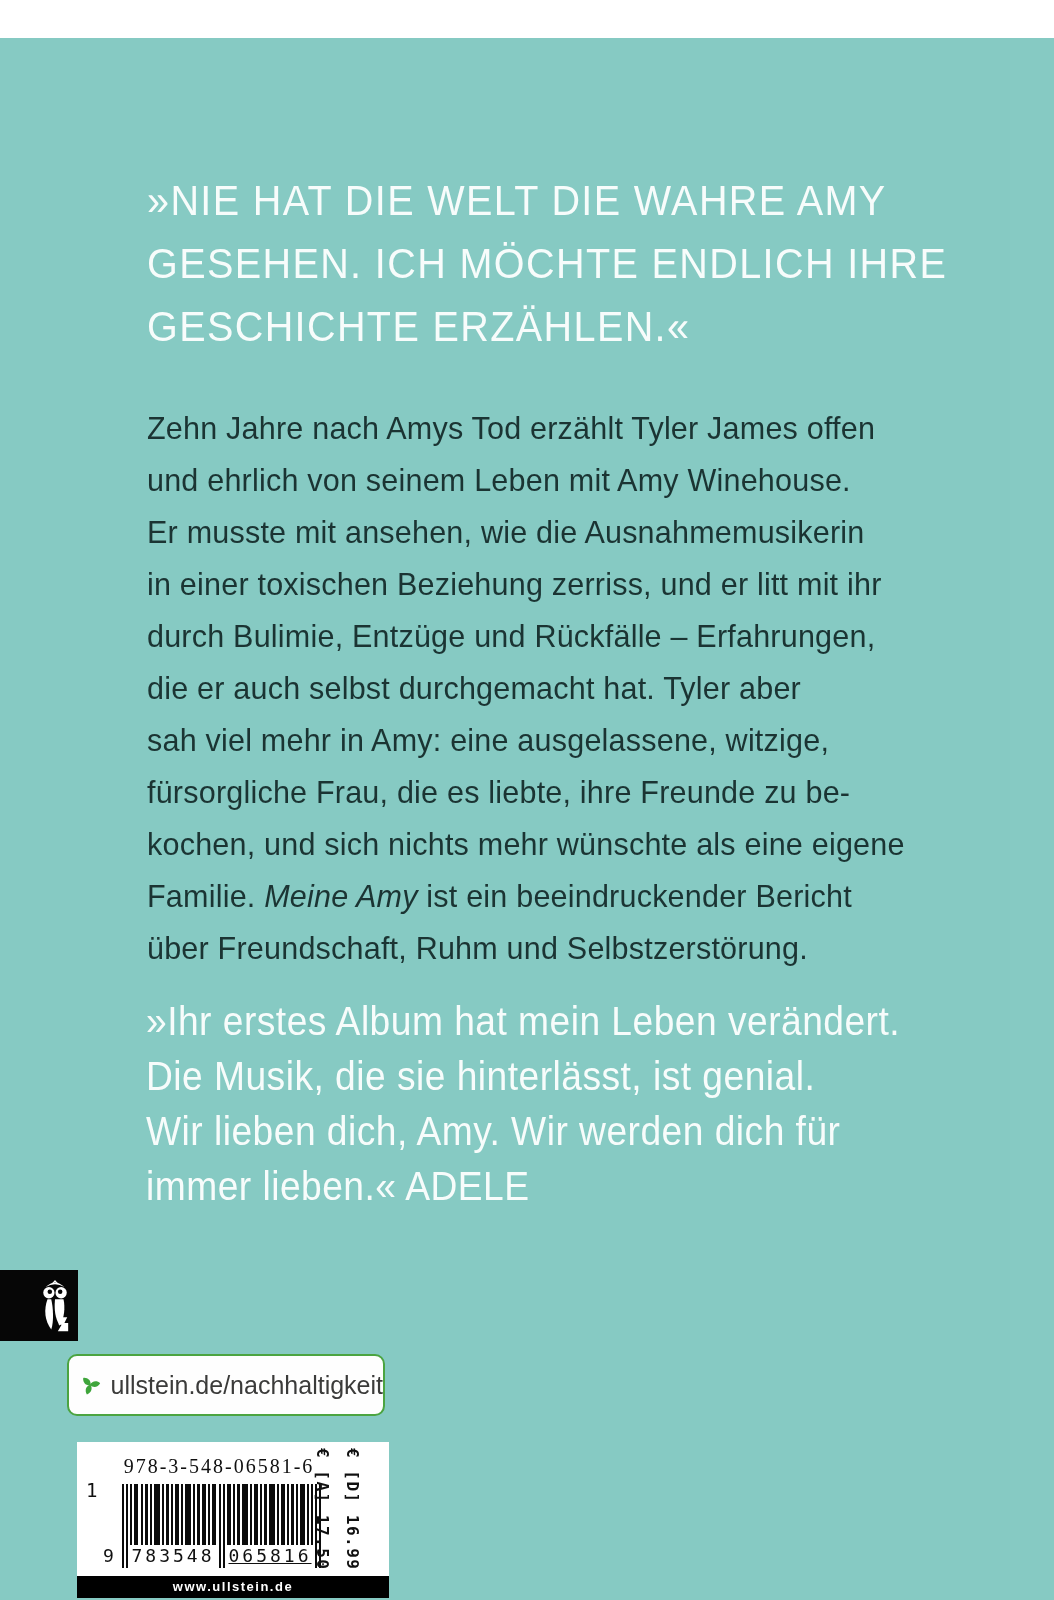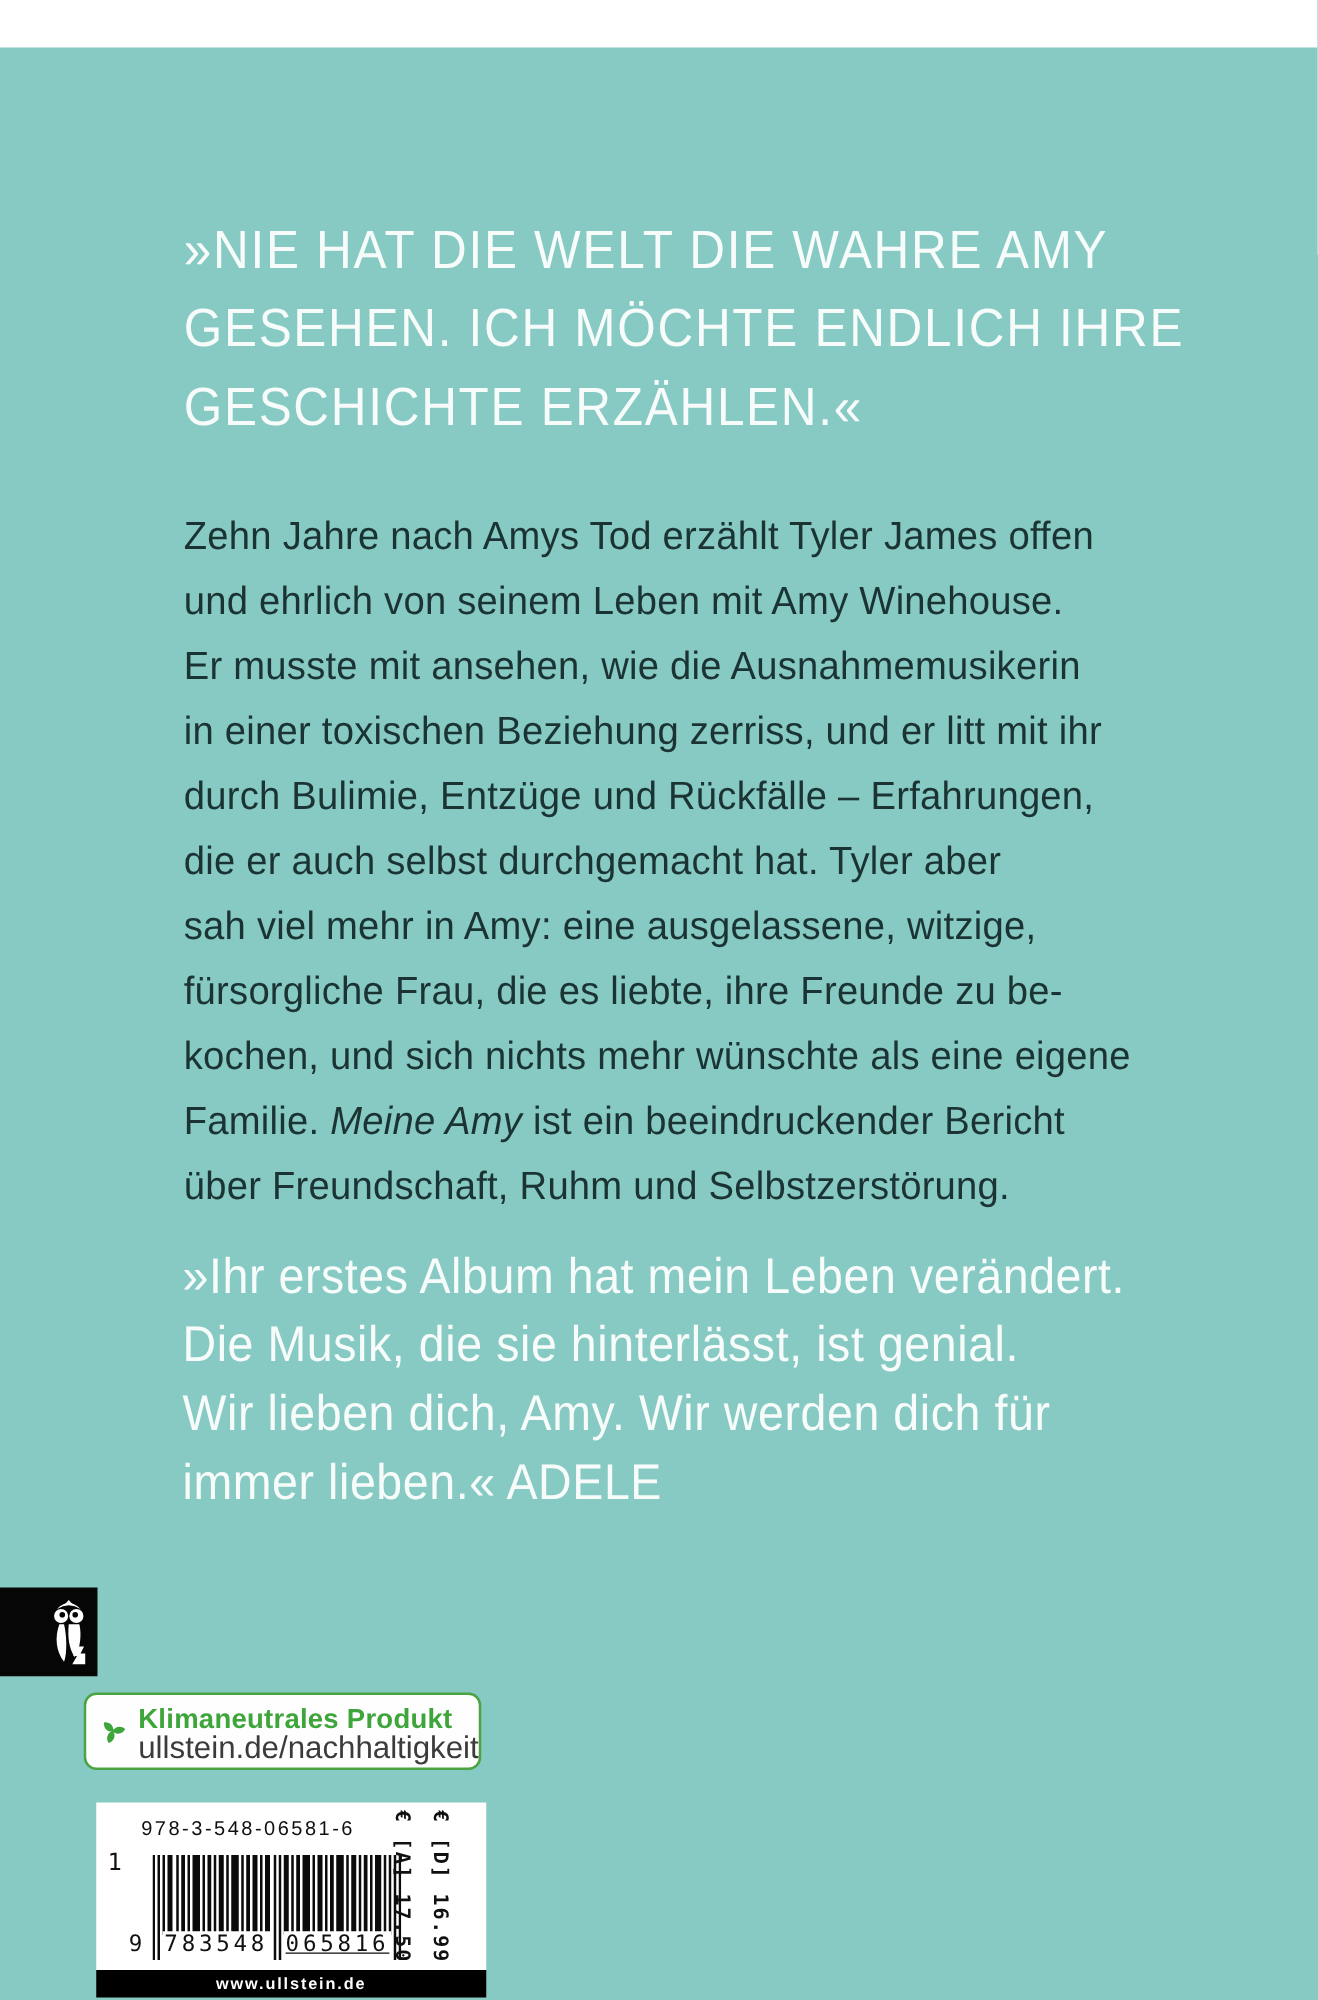--- a/index.html
+++ b/index.html
@@ -48,22 +48,22 @@
   }
   .badge-text { margin-left:9px; }
   .badge-title { color:#3EA53B; font-size:22px; font-weight:bold; line-height:25px; letter-spacing:.2px; }
   .badge-url { color:#3B3B3A; font-size:25px; line-height:22px;text-align:center; }
   
   .barcode-box {
     position:absolute; left:77px; top:1404px; width:312px; height:134px;
     background:#FFFFFF; color:#101010;
   }
   .isbn {
-    position:absolute; left:36px; top:13px; width:212px; 
-    font-family:Liberation Sans, sans-serif; font-size:16px; letter-spacing:2px;
+    position:absolute; left:36px; top:13px; width:212px; text-align:center;
+    font-family:Liberation Serif, serif; font-size:20px; letter-spacing:2px;
   }
   .edition {
     position:absolute; left:9px; top:37px;
     font-family:"DejaVu Sans Mono", monospace; font-size:19px;
   }
   .bars-wrap { position:absolute; left:26px; top:42px; width:220px; height:86px; }
   .bars-svg  { position:absolute; left:19px; top:0; }
   .ean-first {
     position:absolute; left:0; top:61px;
     font-family:"DejaVu Sans Mono", monospace; font-size:18px;
@@ -147,21 +147,20 @@
           </g>
         <g transform="rotate(80 26 26)">
             <path d="M26,3 C34,9 35,20 26,27 C17,20 18,9 26,3 Z"></path>
           </g>
         <g transform="rotate(200 26 26)">
             <path d="M26,3 C34,9 35,20 26,27 C17,20 18,9 26,3 Z"></path>
           </g>
       </g>
     </svg>
     <div class="badge-text">
-      <div class="badge-title">Klimaneutrales Produkt</div>
       <div class="badge-url">ullstein.de/nachhaltigkeit</div>
     </div>
   </div>
 
   <div class="barcode-box">
     <div class="isbn">978-3-548-06581-6</div>
     <div class="edition">1</div>
 
     <div class="bars-wrap">
       <span class="ean-first">9</span>

